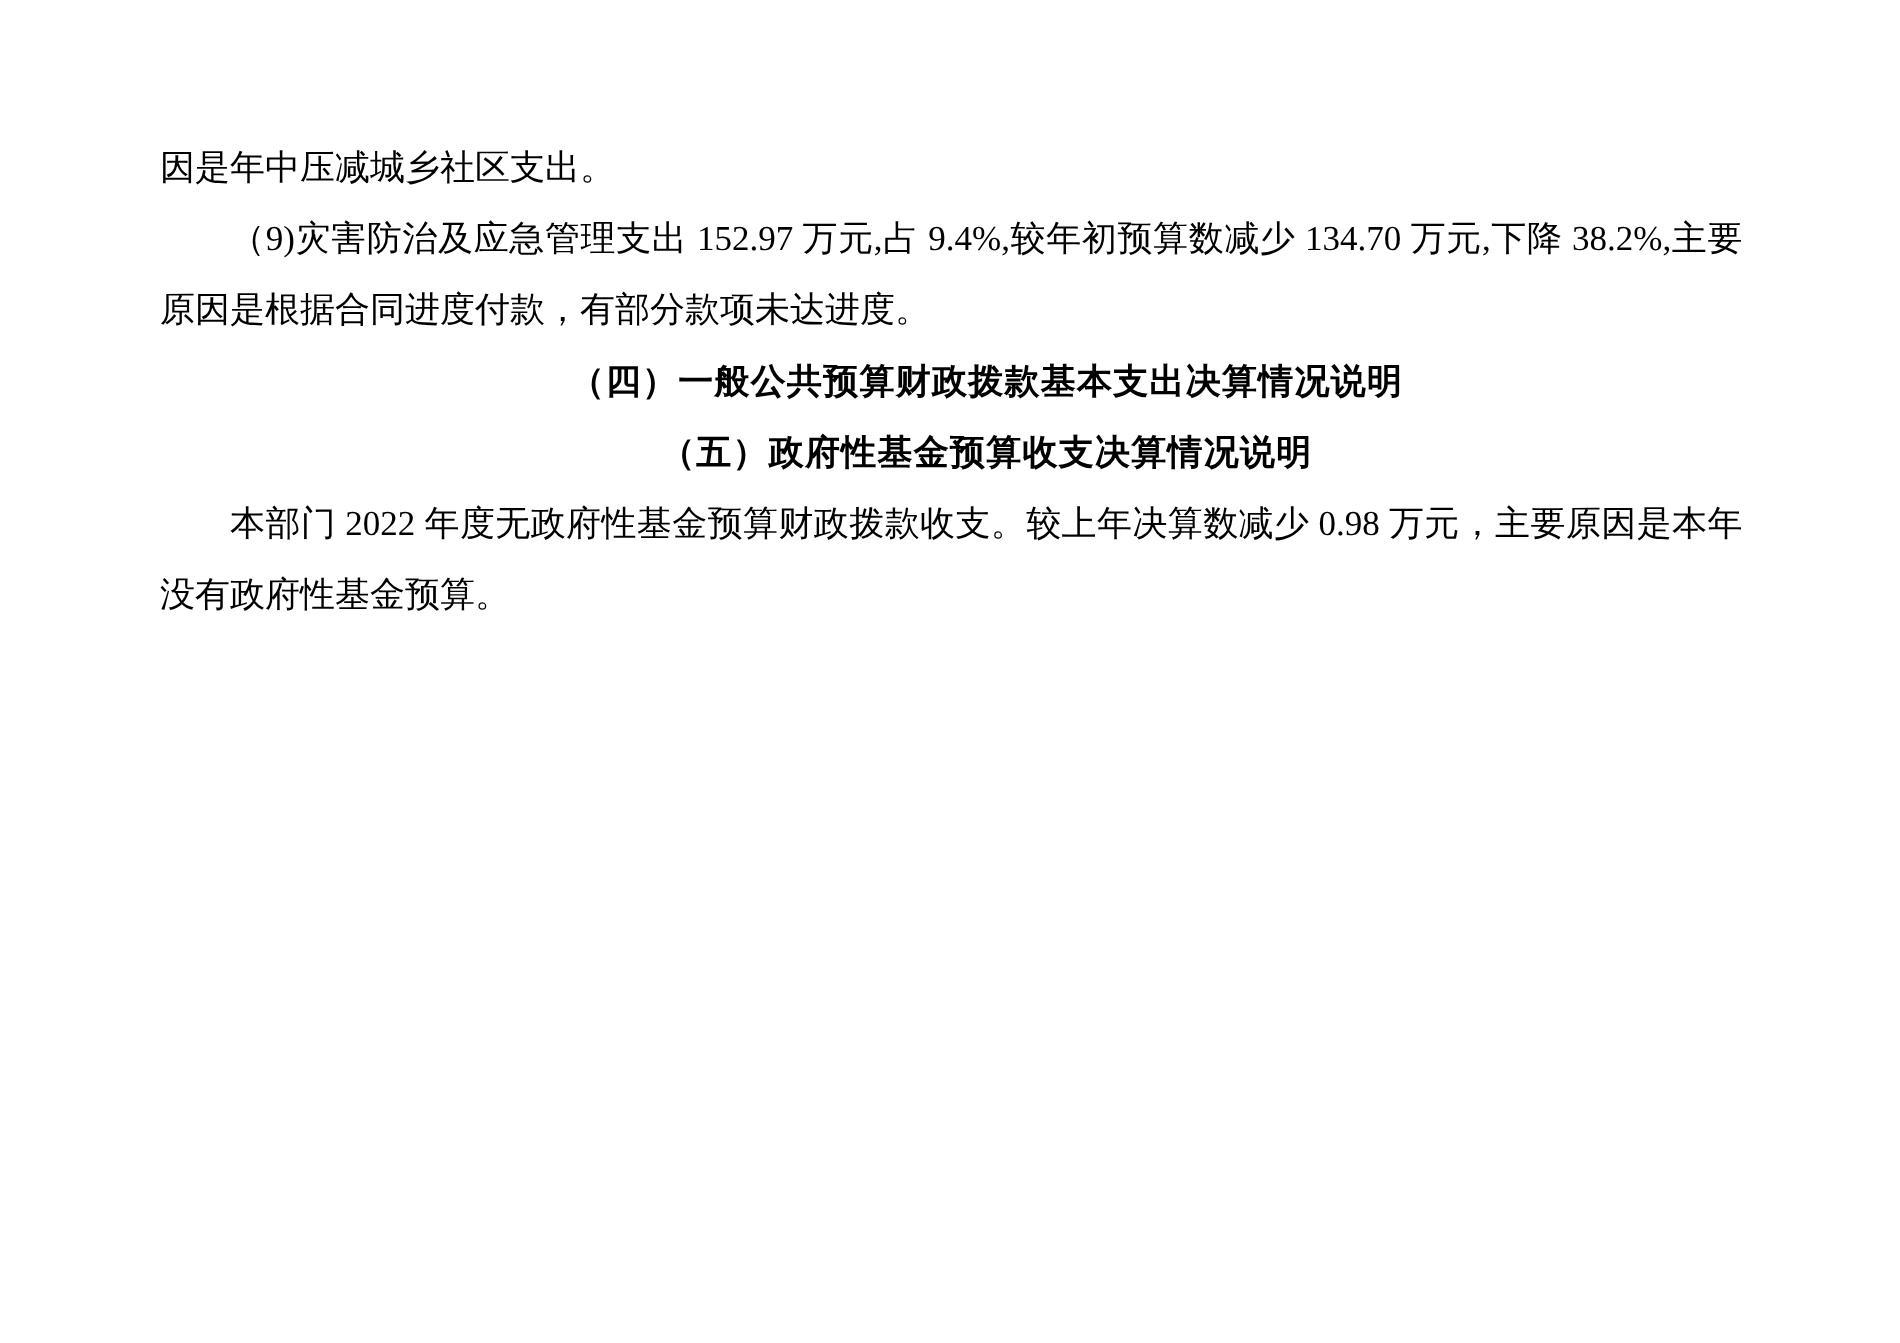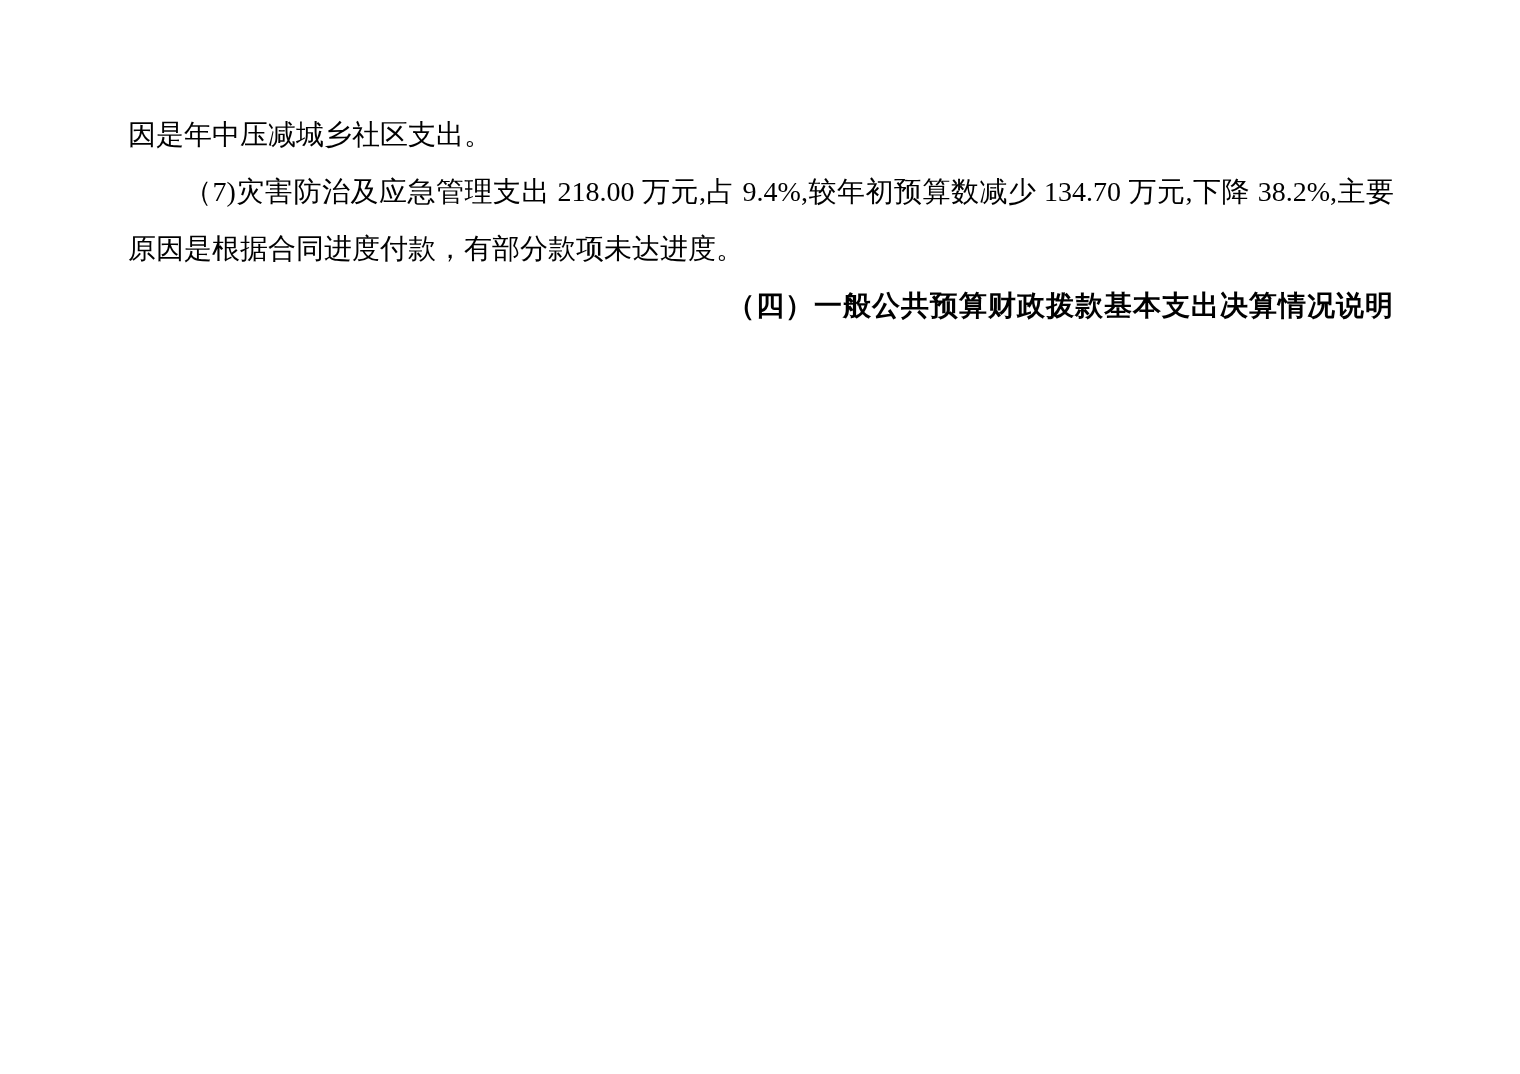--- a/index.html
+++ b/index.html
@@ -30,24 +30,26 @@
   }
   .page p.continuation {
     text-indent: 0;
   }
   .page p.body {
     text-indent: 2em;
   }
   .page p.heading {
     text-indent: 2em;
     font-weight: bold;
-    text-align: right;
+    text-align: center;
     letter-spacing: 1px;
   }
 </style>
 </head>
 <body>
 
 <div class="page">
   <p class="continuation">因是年中压减城乡社区支出。</p>
-  <p class="body">（7)灾害防治及应急管理支出 218.00 万元,占 9.4%,较年初预算数减少 134.70 万元,下降 38.2%,主要原因是根据合同进度付款，有部分款项未达进度。</p>
+  <p class="body">（9)灾害防治及应急管理支出 152.97 万元,占 9.4%,较年初预算数减少 134.70 万元,下降 38.2%,主要原因是根据合同进度付款，有部分款项未达进度。</p>
   <p class="heading">（四）一般公共预算财政拨款基本支出决算情况说明</p>
+  <p class="heading">（五）政府性基金预算收支决算情况说明</p>
+  <p class="body">本部门 2022 年度无政府性基金预算财政拨款收支。较上年决算数减少 0.98 万元，主要原因是本年没有政府性基金预算。</p>
 </div>
 
 </body></html>

